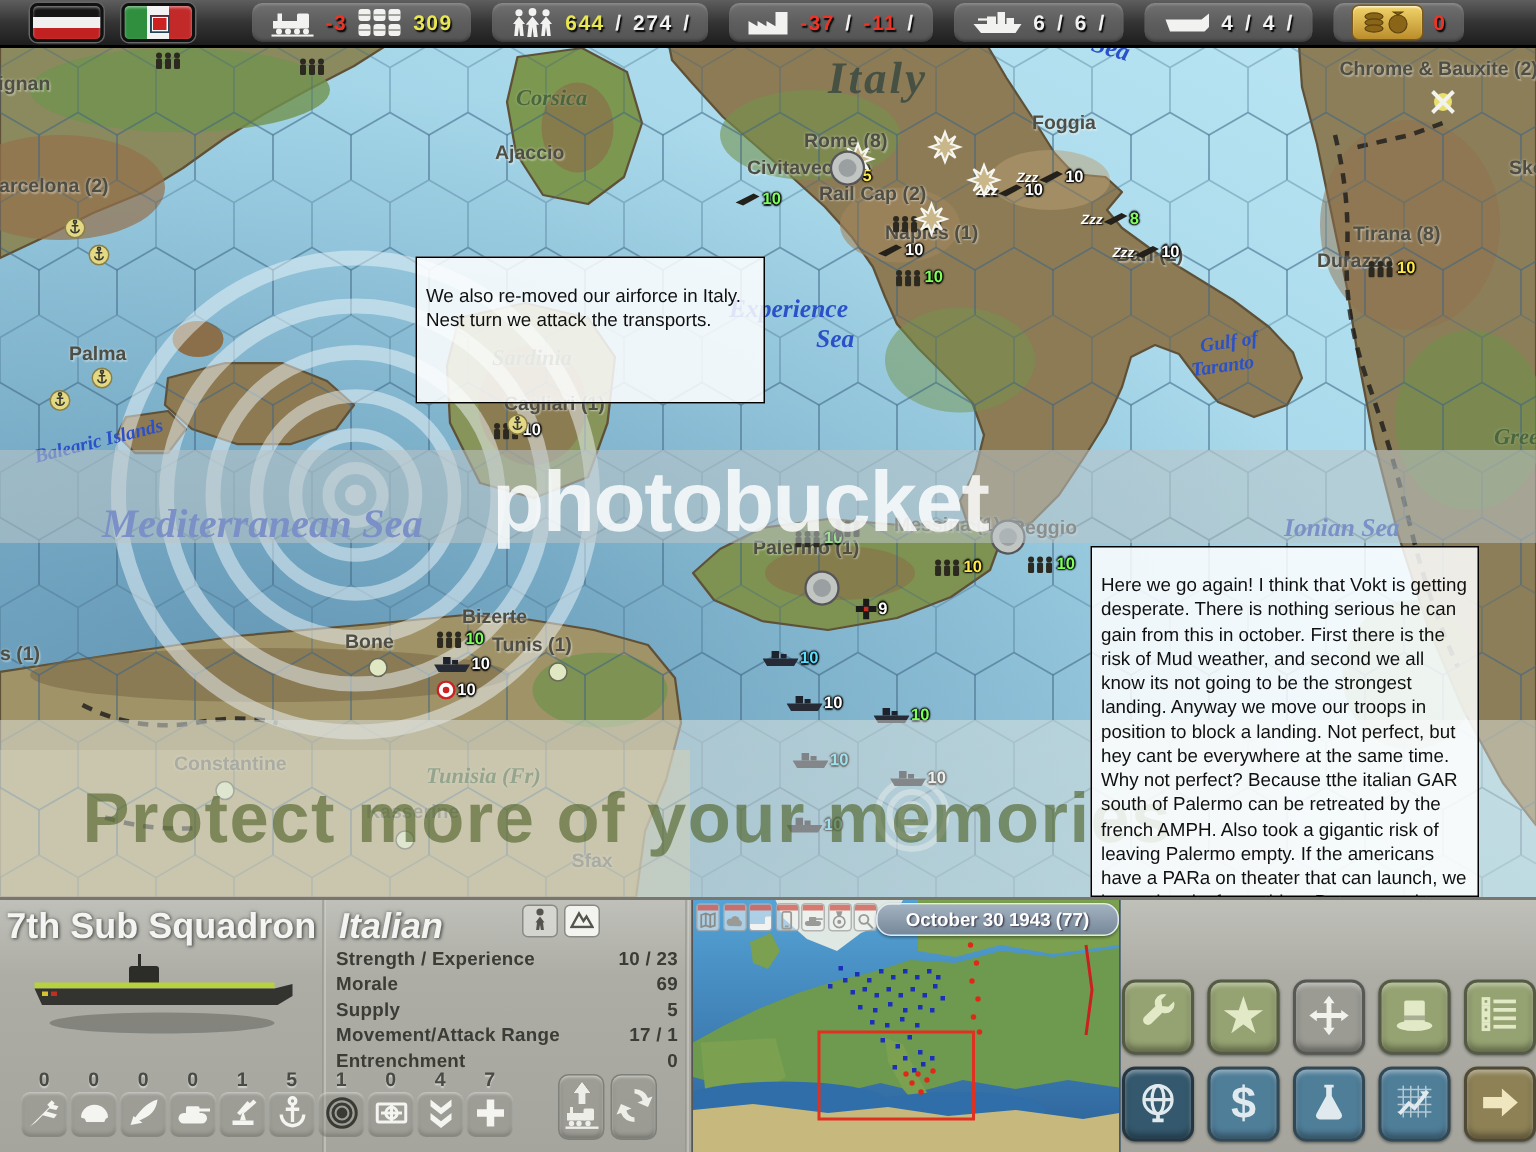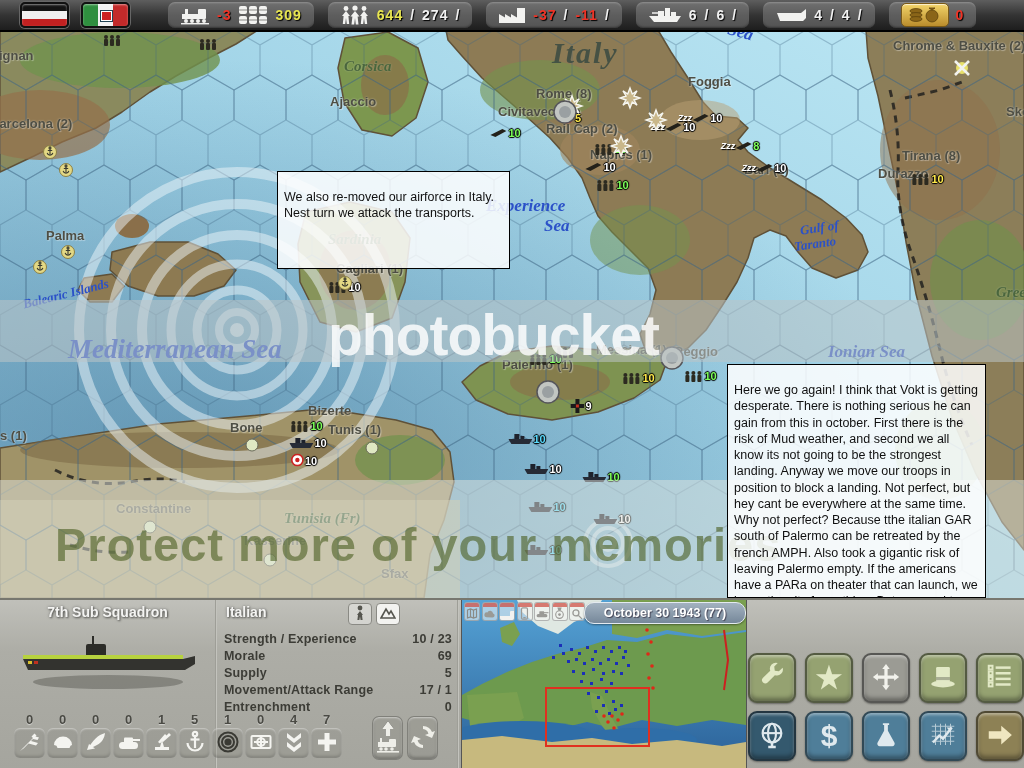--- a/index.html
+++ b/index.html
@@ -35,21 +35,21 @@
   .wmband2{position:absolute;left:0;top:450px;width:1024px;height:118px;background:rgba(223,227,221,.5);z-index:10;}
   .wmbrand{position:absolute;left:328px;top:272px;font-weight:bold;font-size:57px;color:rgba(255,255,255,.82);z-index:11;letter-spacing:-1px;}
   .wmslogan{position:absolute;left:55px;top:487px;font-weight:bold;font-size:47px;color:rgba(74,94,31,.6);z-index:11;letter-spacing:1px;}
   
   .note{position:absolute;background:rgba(255,255,255,.85);border:1px solid #000;color:#101010;font-size:12.5px;line-height:1.3;padding:17px 6px;z-index:20;}
   .note1{left:277px;top:141px;width:219px;height:62px;}
   .note2{left:727px;top:334px;width:245px;height:198px;}
   
   .bottom{position:absolute;left:0;top:598px;width:1024px;height:170px;background:linear-gradient(#c0c0ba,#adada6 30%,#a5a59e);border-top:2px solid #77776f;z-index:40;}
   .vdiv{position:absolute;top:0;width:2px;height:170px;background:linear-gradient(90deg,#8b8b84,#d6d6d0);}
-  .ptitle{position:absolute;font-weight:bold;font-size:14px;color:#f4f4f2;text-shadow:1px 1px 2px #5a5a55,0 0 3px #777;}
+  .ptitle{position:absolute;font-weight:bold;font-size:24px;color:#f4f4f2;text-shadow:1px 1px 2px #5a5a55,0 0 3px #777;}
   .statrow{position:absolute;width:228px;height:17px;display:flex;justify-content:space-between;font-weight:bold;font-size:12.5px;color:#3c3c36;letter-spacing:.2px;}
   .hbtn{position:absolute;width:24px;height:22px;border-radius:4px;border:1px solid #8a8a84;display:flex;align-items:center;justify-content:center;}
   .hbtn.b1{background:rgba(235,235,232,.55);}
   .hbtn.b2{background:#f3f3f0;}
   .tile{position:absolute;width:31px;height:30px;border-radius:6px;background:rgba(140,140,133,.35);box-shadow:inset 0 1px 2px rgba(255,255,255,.5), inset 0 -2px 3px rgba(0,0,0,.18);display:flex;align-items:center;justify-content:center;padding:0;border:0;}
   .tcount{position:absolute;font-weight:bold;font-size:13px;color:#4a4a44;text-shadow:0 1px 1px rgba(255,255,255,.5);transform:translateX(-50%);}
   .bigbtn{position:absolute;width:31px;height:44px;border-radius:7px;background:rgba(140,140,133,.4);box-shadow:inset 0 1px 2px rgba(255,255,255,.5), inset 0 -2px 3px rgba(0,0,0,.25);border:1px solid rgba(100,100,95,.5);display:flex;align-items:center;justify-content:center;padding:0;}
   
   .minimap{position:absolute;left:461px;top:0;width:284px;height:170px;background:#2f6ea8;overflow:hidden;border-left:1px solid #555;border-right:1px solid #555;}
   .mtool{position:absolute;top:2px;width:16px;height:19px;border-radius:3px;background:rgba(248,248,246,.55);border:1px solid rgba(140,140,140,.6);padding:0;display:flex;flex-direction:column;align-items:center;overflow:hidden;}
@@ -272,21 +272,21 @@
         <div class="ml city" style="left: 498px; top: 74px;">Civitavecchia</div>
         <div class="ml city" style="left: 546px; top: 91px;">Rail Cap (2)</div>
         <div class="ml city" style="left: 590px; top: 117px;">Naples (1)</div>
         <div class="ml city" style="left: 688px; top: 44px;">Foggia</div>
         <div class="ml city" style="left: 744px; top: 132px;">Bari (2)</div>
         <div class="ml sea" style="left: 668px; top: -16px; transform: rotate(16deg);">Adriatic Sea</div>
         <div class="ml sea" style="left: 486px; top: 166px;">Experience</div>
         <div class="ml sea" style="left: 544px; top: 186px;">Sea</div>
         <div class="ml sea-sm" style="left: 800px; top: 190px; transform: rotate(-8deg);">Gulf of</div>
         <div class="ml sea-sm" style="left: 794px; top: 206px; transform: rotate(-8deg);">Taranto</div>
-        <div class="ml sea" style="left: 828px; top: 312px;">Ionian Sea</div>
+        <div class="ml sea" style="left: 856px; top: 312px;">Ionian Sea</div>
         <div class="ml city" style="left: 902px; top: 118px;">Tirana (8)</div>
         <div class="ml city" style="left: 878px; top: 136px;">Durazzo</div>
         <div class="ml city" style="left: 893px; top: 8px;">Chrome &amp; Bauxite (2)</div>
         <div class="ml city" style="left: 1006px; top: 74px;">Skopje</div>
         <div class="ml land" style="left: 996px; top: 254px;">Greece</div>
         <div class="ml city" style="left: 308px; top: 373px;">Bizerte</div>
         <div class="ml city" style="left: 230px; top: 390px;">Bone</div>
         <div class="ml city" style="left: 328px; top: 392px;">Tunis (1)</div>
         <div class="ml city" style="left: 0px; top: 398px;">s (1)</div>
         <div class="ml city" style="left: 502px; top: 327px;">Palermo (1)</div>
@@ -689,21 +689,21 @@
     <svg width="200" height="62" viewBox="0 0 200 62" style="position:absolute;left:8px;top:30px;">
       <ellipse cx="100" cy="52" rx="75" ry="7" fill="rgba(60,60,55,0.35)"></ellipse>
       <rect x="84" y="6" width="2" height="10" fill="#2c2c28"></rect>
       <rect x="78" y="14" width="20" height="13" rx="2" fill="#2c2c28"></rect>
       <rect x="15" y="25" width="160" height="4" fill="#b7d23f"></rect>
       <path d="M15 29 L175 29 L187 26 L187 34 L177 40 L20 40 Z" fill="#33332f"></path>
       <rect x="20" y="31" width="4" height="3" fill="#d8c030"></rect>
       <rect x="26" y="31" width="4" height="3" fill="#c03020"></rect>
     </svg>
 
-    <div class="ptitle" style="left:226px;top:4px;">Italian</div>
+    <div class="ptitle" style="left:226px;top:4px;font-style:italic;">Italian</div>
     <button class="hbtn b1" style="left:348px;top:3px;">
       <span><svg width="12" height="16" viewBox="0 0 12 16">
             <circle cx="6" cy="3" r="2.4" fill="#55554e"></circle>
             <path d="M6 6 L3 10 L4 10 L3.4 15 L5.4 15 L6 11.5 L6.6 15 L8.6 15 L8 10 L9 10 Z" fill="#55554e"></path>
           </svg></span>
     </button>
     <button class="hbtn b2" style="left:376px;top:3px;">
       <span><svg width="16" height="13" viewBox="0 0 16 13">
             <path d="M1 12 L6 3 L9 8 L11 5 L15 12 Z" fill="none" stroke="#55554e" stroke-width="1.6"></path>
           </svg></span>

